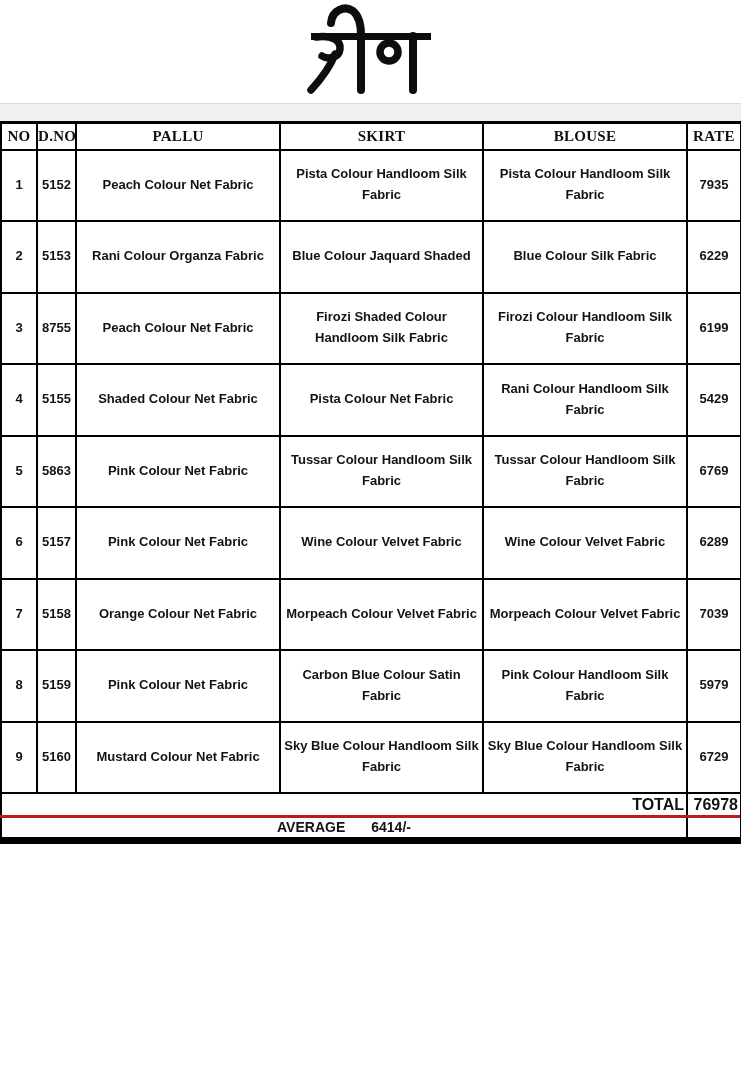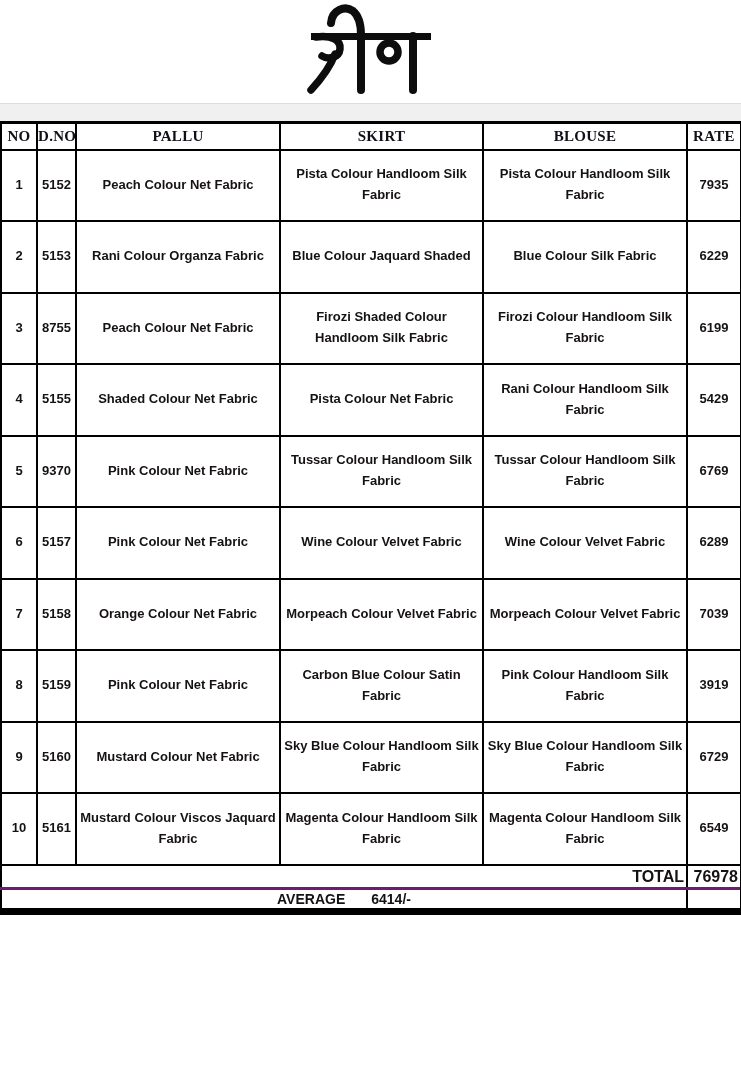--- a/index.html
+++ b/index.html
@@ -20,21 +20,21 @@
 
   th, td { border:2px solid #000; text-align:center; vertical-align:middle;
            color:#161214; overflow:hidden; }
   th { font-family:"Liberation Serif", serif; font-size:15px; font-weight:bold;
        height:27px; letter-spacing:0.3px; color:#101018;text-align:center; }
   td { font-size:13px; font-weight:bold; line-height:1.6; height:71.5px;
        padding:2px 3px; }
   td.num { font-size:13px; }
   tr.total-row td { height:19px; font-size:16px; line-height:1.2; padding:1px 2px;text-align:right; }
   tr.avg-row td { height:17px; font-size:14px; line-height:1.2; padding:1px 2px;
-                  border-top:3px solid #701a75;margin-left:36px; }
+                  border-top:3px solid #b91c1c;margin-left:36px; }
   .avg-gap { display:inline-block; width:26px; }
 </style>
 </head>
 <body>
 
 <div class="title-block">
 
   <svg class="title-svg" width="140" height="100" viewBox="0 0 140 100" aria-hidden="true">
     <g stroke="#0d0d0d" fill="none" stroke-linecap="round">
 
@@ -102,21 +102,21 @@
       <tr>
         <td class="num">4</td>
         <td class="num">5155</td>
         <td>Shaded Colour Net Fabric</td>
         <td>Pista Colour Net Fabric</td>
         <td>Rani Colour Handloom Silk Fabric</td>
         <td class="num">5429</td>
       </tr>
       <tr>
         <td class="num">5</td>
-        <td class="num">9370</td>
+        <td class="num">5863</td>
         <td>Pink Colour Net Fabric</td>
         <td>Tussar Colour Handloom Silk Fabric</td>
         <td>Tussar Colour Handloom Silk Fabric</td>
         <td class="num">6769</td>
       </tr>
       <tr>
         <td class="num">6</td>
         <td class="num">5157</td>
         <td>Pink Colour Net Fabric</td>
         <td>Wine Colour Velvet Fabric</td>
@@ -130,37 +130,29 @@
         <td>Morpeach Colour Velvet Fabric</td>
         <td>Morpeach Colour Velvet Fabric</td>
         <td class="num">7039</td>
       </tr>
       <tr>
         <td class="num">8</td>
         <td class="num">5159</td>
         <td>Pink Colour Net Fabric</td>
         <td>Carbon Blue Colour Satin Fabric</td>
         <td>Pink Colour Handloom Silk Fabric</td>
-        <td class="num">3919</td>
+        <td class="num">5979</td>
       </tr>
       <tr>
         <td class="num">9</td>
         <td class="num">5160</td>
         <td>Mustard Colour Net Fabric</td>
         <td>Sky Blue Colour Handloom Silk Fabric</td>
         <td>Sky Blue Colour Handloom Silk Fabric</td>
         <td class="num">6729</td>
-      </tr>
-      <tr>
-        <td class="num">10</td>
-        <td class="num">5161</td>
-        <td>Mustard Colour Viscos Jaquard Fabric</td>
-        <td>Magenta Colour Handloom Silk Fabric</td>
-        <td>Magenta Colour Handloom Silk Fabric</td>
-        <td class="num">6549</td>
       </tr>
     </tbody>
   <tfoot>
     <tr class="total-row">
       <td colspan="5">TOTAL</td>
       <td class="num">76978</td>
     </tr>
     <tr class="avg-row">
       <td colspan="5"><span>AVERAGE</span><span class="avg-gap"></span><span>6414/-</span></td>
       <td></td>

